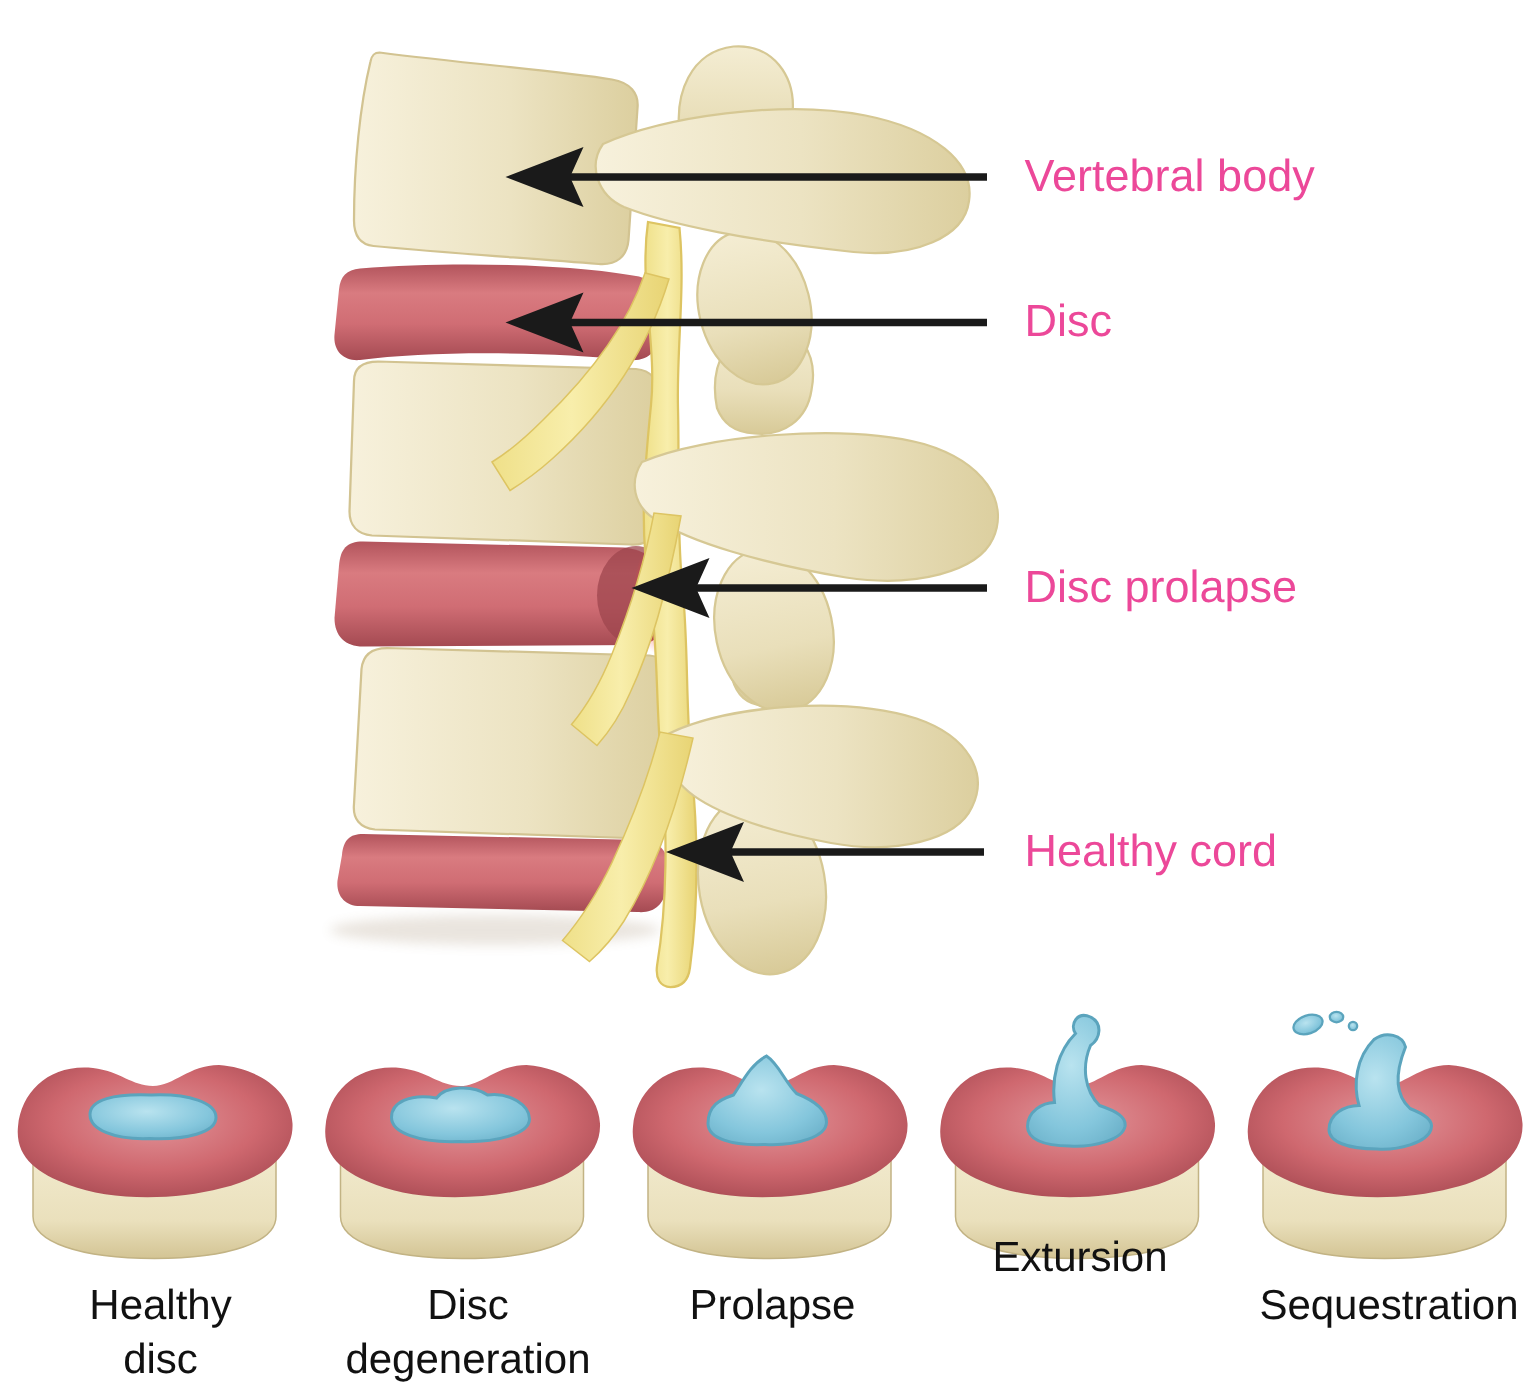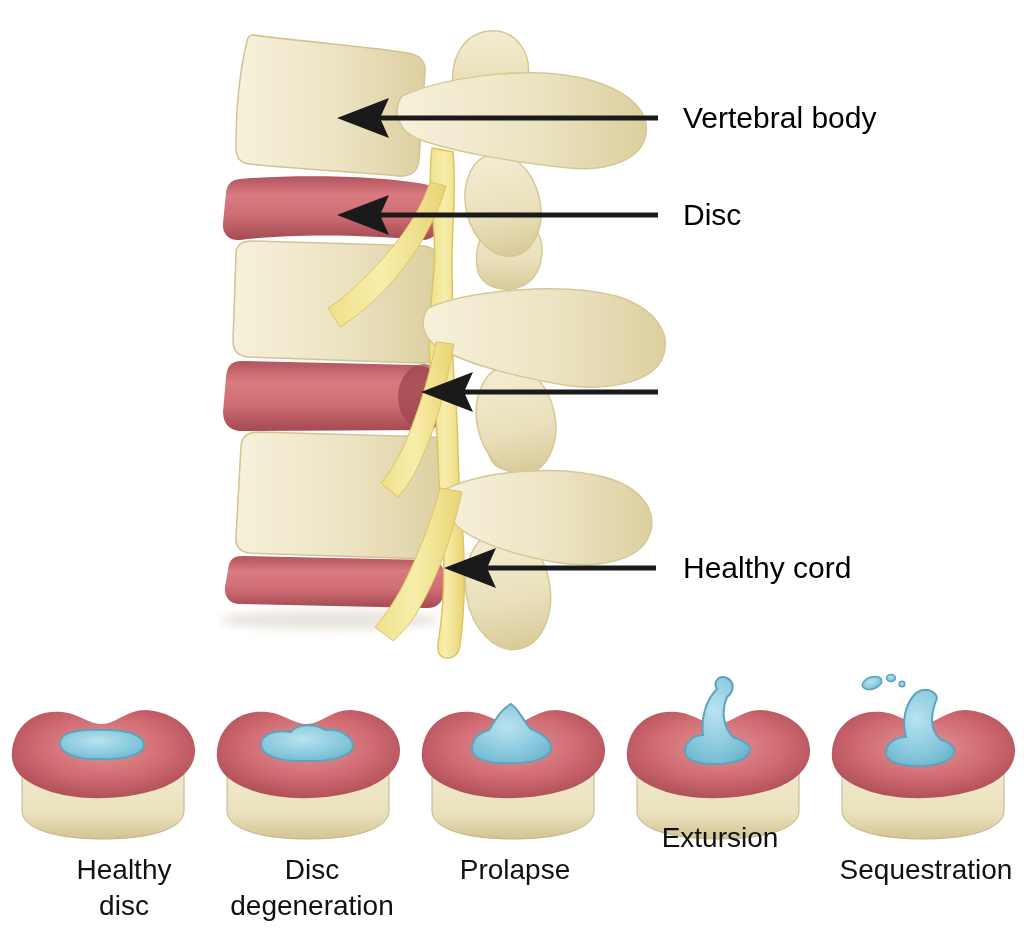--- a/index.html
+++ b/index.html
@@ -8,21 +8,21 @@
     width:1024px;height:930px;
     background:#ffffff;
     font-family:"Liberation Sans", sans-serif;
     overflow:hidden;
   }
   .anatomy-svg{position:absolute;left:0;top:0;}
   .callout{
     position:absolute;
     left:683px;
     font-size:30px;
-    color:#000000;
+    color:#ec4899;
     line-height:36px;
     white-space:nowrap;
   }
   .caption{
     position:absolute;
     width:206px;
     text-align:center;
     font-size:28px;
     line-height:36px;
     color:#111111;
@@ -186,22 +186,23 @@
         <ellipse cx="44" cy="-2" rx="10" ry="6" transform="rotate(-18 44 -2)"></ellipse>
         <ellipse cx="63" cy="-7" rx="4.5" ry="3.5"></ellipse>
         <circle cx="74" cy="-1" r="2.8"></circle>
       </g>
     </g>
   </g>
 </svg>
 
   <div class="callout" style="top:100px">Vertebral body</div>
   <div class="callout" style="top:197px">Disc</div>
+  <div class="callout" style="top:374px">Disc prolapse</div>
   <div class="callout" style="top:550px">Healthy cord</div>
 
-  <div class="caption" style="left:21px;top:852px">Healthy
+  <div class="caption" style="left:4px;top:852px">Healthy
 disc</div>
   <div class="caption" style="left:209px;top:852px">Disc
 degeneration</div>
   <div class="caption" style="left:412px;top:852px">Prolapse</div>
   <div class="caption" style="left:617px;top:820px">Extursion</div>
   <div class="caption" style="left:823px;top:852px">Sequestration</div>
 </div>
 
 </body></html>

